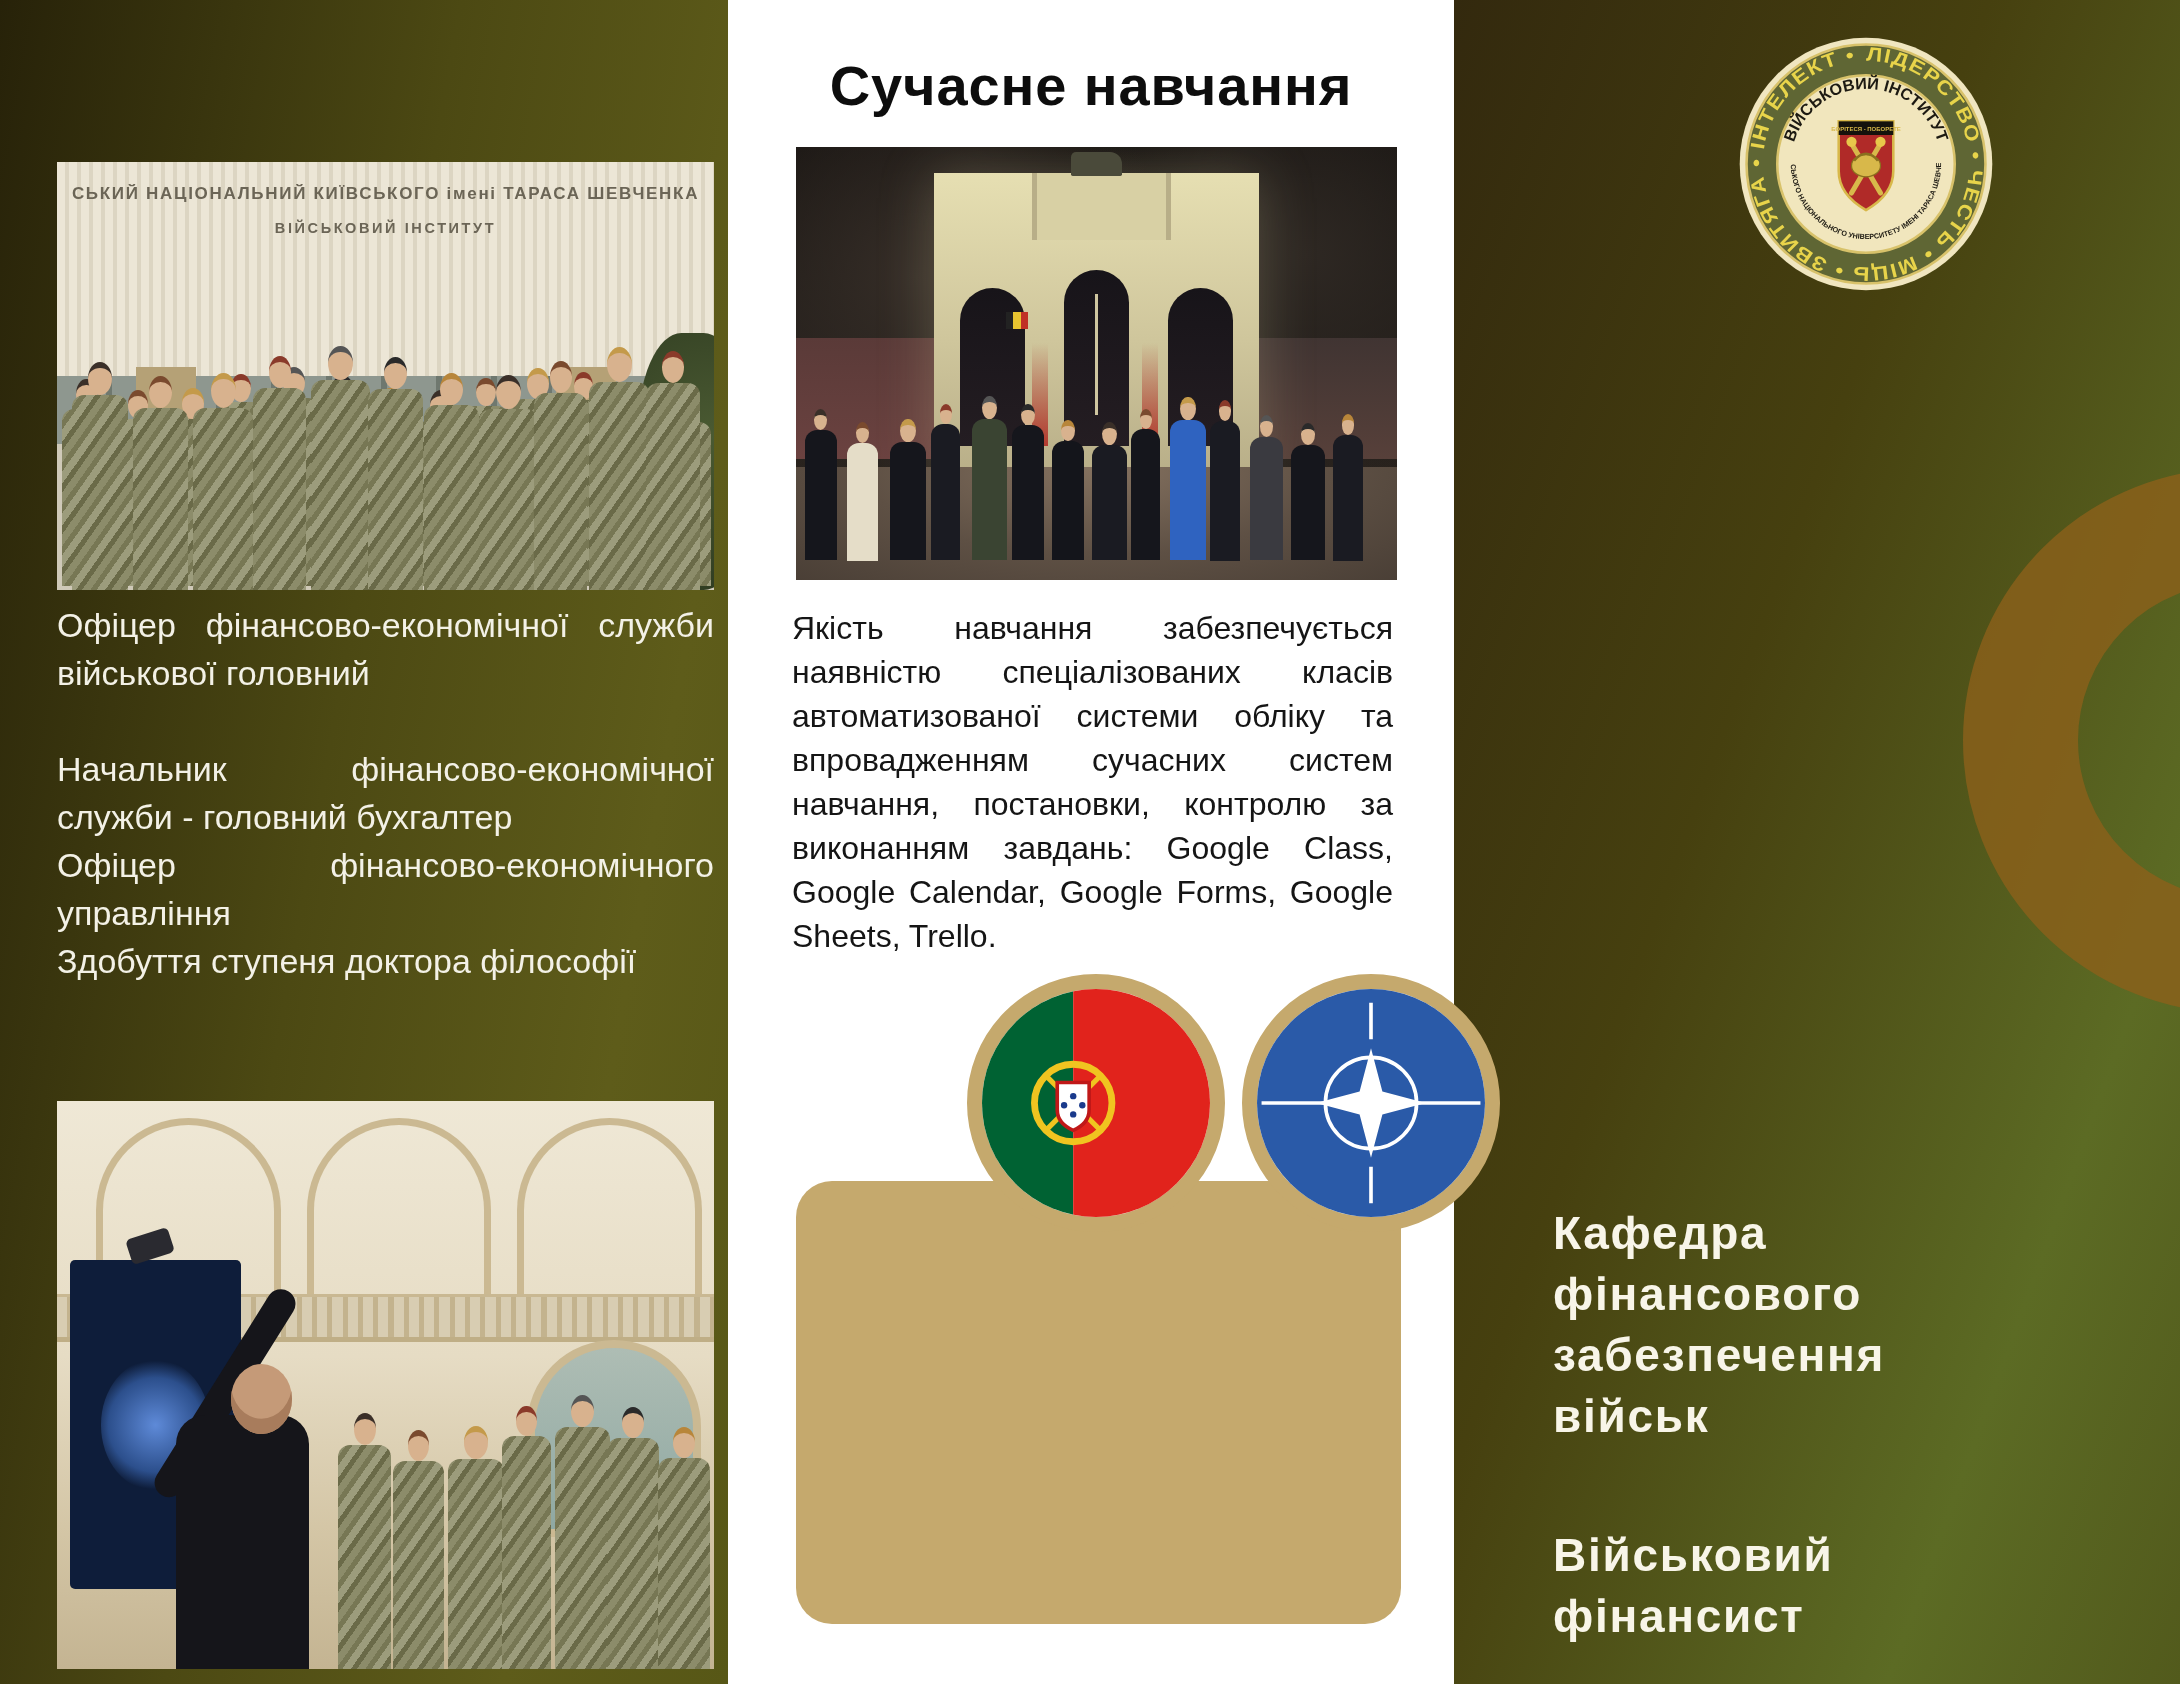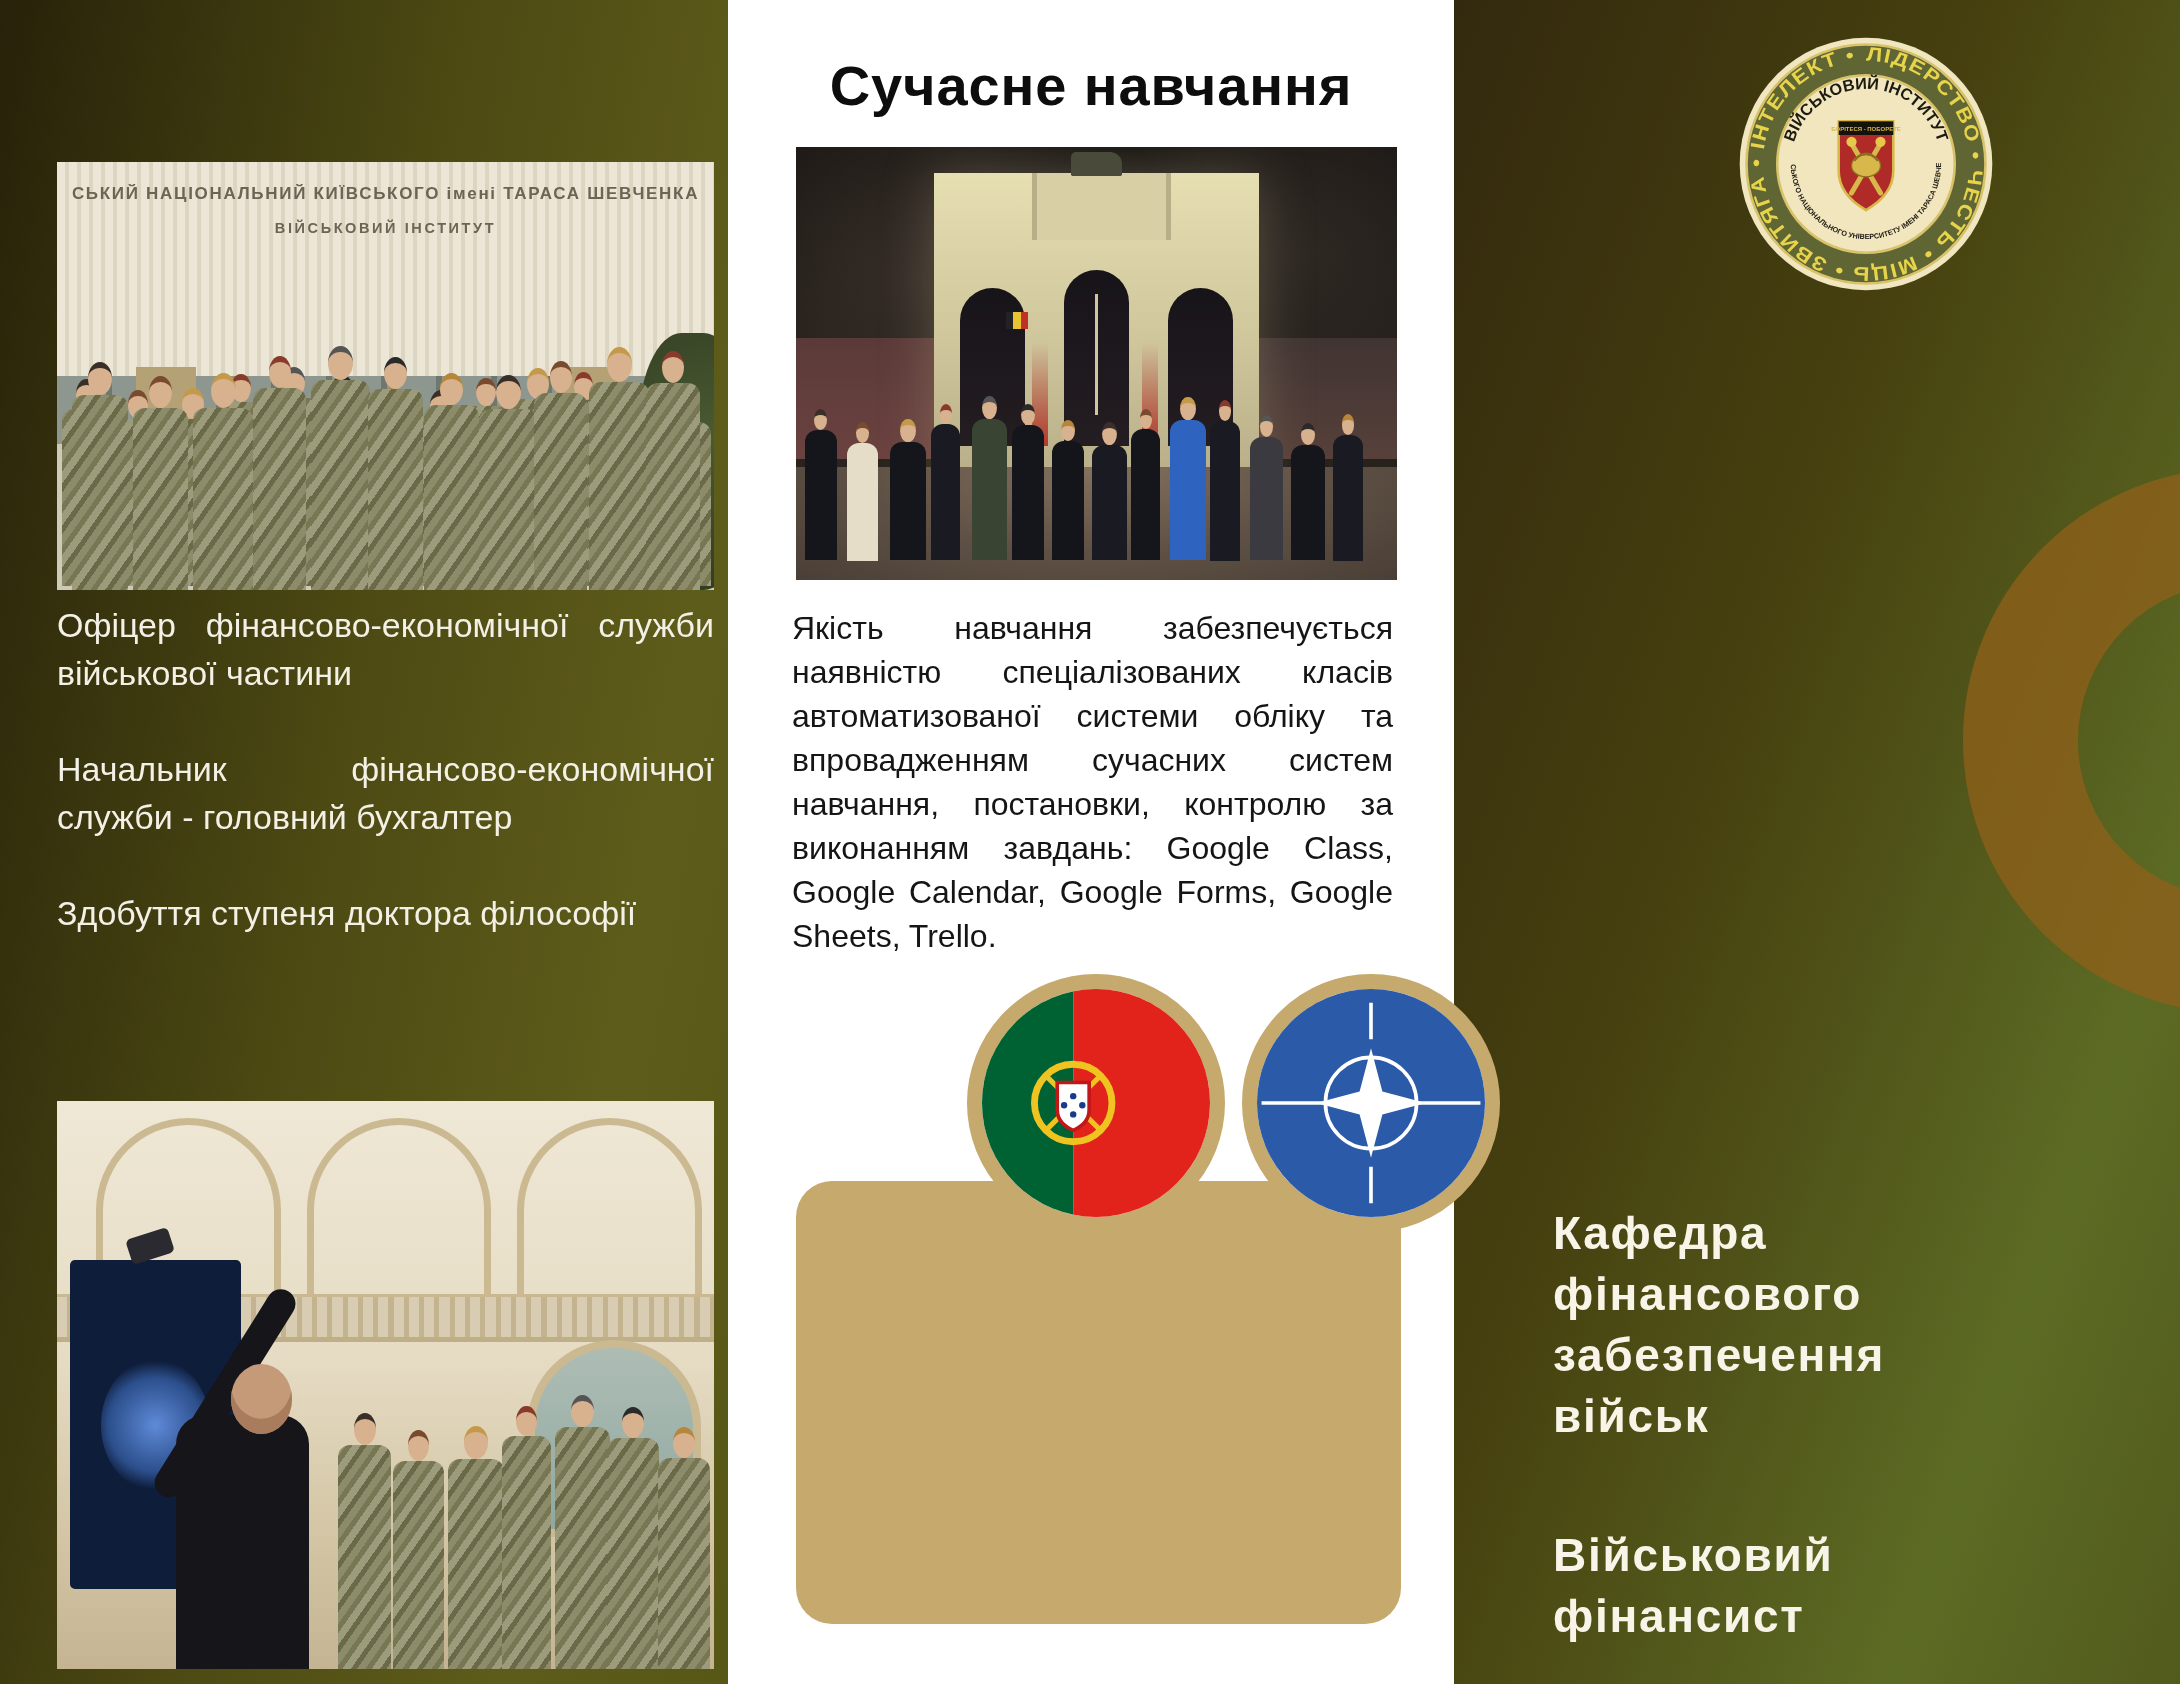--- a/index.html
+++ b/index.html
@@ -220,24 +220,24 @@
             <div class="p-body" style="height: calc(100% - 31px); background: repeating-linear-gradient(125deg, rgb(140, 140, 106) 0px, rgb(140, 140, 106) 6.8px, rgb(119, 119, 84) 6.8px, rgb(119, 119, 84) 12px, rgb(156, 156, 124) 12px, rgb(156, 156, 124) 19px, rgb(106, 106, 72) 19px, rgb(106, 106, 72) 24px);"></div>
           </div>
           <div class="person" style="left: 589px; bottom: 0px; width: 54px; height: 239px;">
             <div class="p-head" style="width: 22px; height: 25.6px; border-top: 6px solid rgb(138, 58, 42);"></div>
             <div class="p-body" style="height: calc(100% - 27px); background: repeating-linear-gradient(125deg, rgb(140, 140, 106) 0px, rgb(140, 140, 106) 6.8px, rgb(119, 119, 84) 6.8px, rgb(119, 119, 84) 12px, rgb(156, 156, 124) 12px, rgb(156, 156, 124) 19px, rgb(106, 106, 72) 19px, rgb(106, 106, 72) 24px);"></div>
           </div>
         </div>
     </div>
 
     <div style="position:absolute;left:57px;top:601px;width:657px;color:#f3f1e6;font-size:34px;line-height:48px;text-align:justify;">
-      <span>Офіцер фінансово-економічної служби військової частини</span><br>
+      <span>Офіцер фінансово-економічної служби військової головний</span><br>
       <br>
       <span>Начальник фінансово-економічної служби - головний бухгалтер</span><br>
-      <br>
+      <span>Офіцер фінансово-економічного управління</span><br>
       <span>Здобуття ступеня доктора філософії</span>
     </div>
 
     <div class="photo photo2">
       <div class="arch-line" style="left:6%;width:26%;"></div>
       <div class="arch-line" style="left:38%;width:26%;"></div>
       <div class="arch-line" style="left:70%;width:26%;"></div>
       <div class="balcony"></div>
       <div class="big-window"></div>
       <div class="led-screen">

